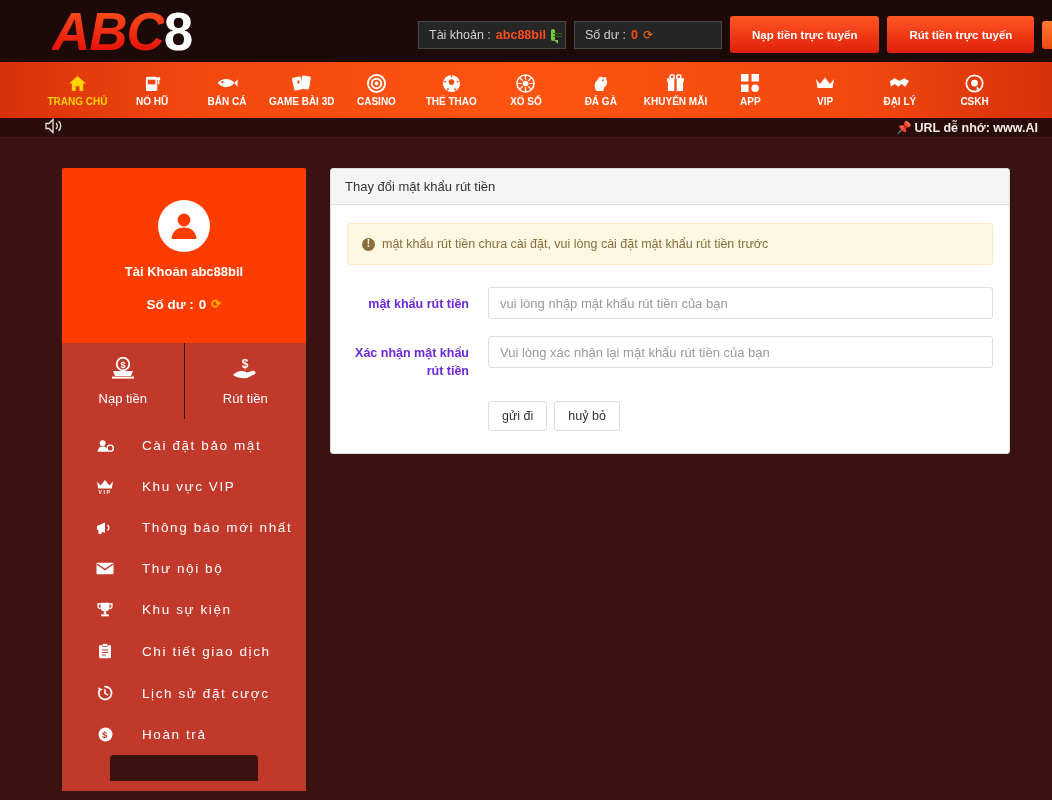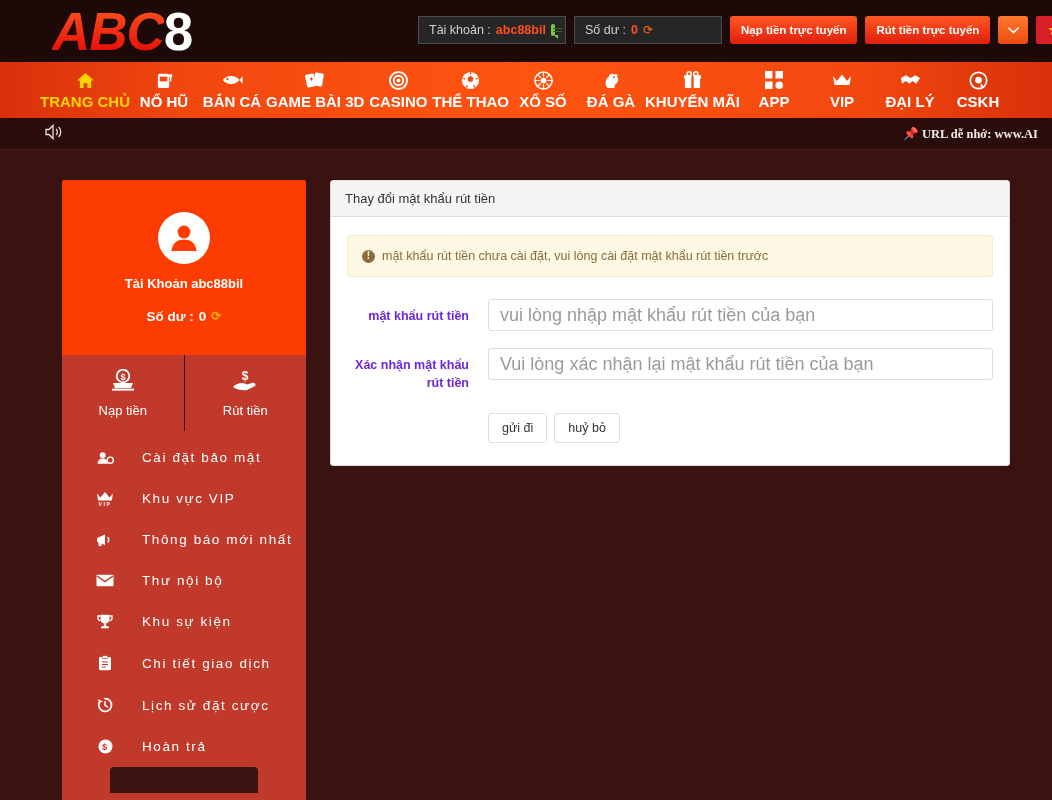--- a/index.html
+++ b/index.html
@@ -74,22 +74,22 @@
   .chat-ico:before {
     content: "";
     position: absolute; top: 4px; left: 2.5px;
     width: 9px; height: 2px;
     border-top: 1px solid #2d6b12;
     border-bottom: 1px solid #2d6b12;
   }
   .refresh-ico { color: #ff6a00; font-size: 12px; }
 
   .btn-top {
-    height: 28px;
-    padding: 0 11px;
+    height: 37px;
+    padding: 0 22px;
     border: none;
     border-radius: 3px;
     background: linear-gradient(180deg, #ff5722 0%, #e01f0c 100%);
     color: #fff;
     font-size: 11.5px;
     font-weight: bold;
     font-family: "Liberation Sans", sans-serif;
     cursor: pointer;
     white-space: nowrap;
   }
@@ -130,38 +130,37 @@
     cursor: pointer;
     text-decoration: none;
   }
   .nav-item .ni {
     height: 20px;
     display: flex; align-items: center; justify-content: center;
     font-size: 17px;
     line-height: 1;
   }
   .nav-item .nl {
-    font-size: 15px;
+    font-size: 10px;
     font-weight: bold;
     white-space: nowrap;
   }
   .nav-item.active { color: #ffd400; }
   .nav-item.active .nl { color: #ffd400; }
   .nav-item svg { display: block; }
 
   
   .marquee {
-    height: 32px;
+    height: 20px;
     background: #2a0d0b;
     display: flex;
     align-items: center;
     justify-content: space-between;
     padding: 0 14px 0 44px;
     border-bottom: 1px solid #4d1a14;
-    font-family: Liberation Serif, serif;
   }
   .spk { color: #e9e2e0; font-size: 15px; }
   .marq-txt {
     color: #f3ecea;
     font-size: 12.5px;
     font-weight: bold;
     white-space: nowrap;
     overflow: hidden;
   }
   .pin { color: #ff2d15; margin-right: 3px; }
@@ -282,21 +281,21 @@
     padding-top: 8px;
     line-height: 1.45;
   }
   .form-ctrl { flex: 1; padding-left: 19px; }
   .form-ctrl input {
     width: 100%;
     height: 32px;
     border: 1px solid #ddd;
     border-radius: 3px;
     padding: 0 11px;
-    font-size: 18px;
+    font-size: 13px;
     color: #555;
     font-family: "Liberation Sans", sans-serif;
     background: #fff;
   }
   .form-ctrl input::placeholder { color: #9a9a9a; }
   .btn-row { display: flex; gap: 7px; padding-left: 141px; margin-top: 21px; }
   .btn-plain {
     background: #fff;
     border: 1px solid #ddd;
     border-radius: 3px;

